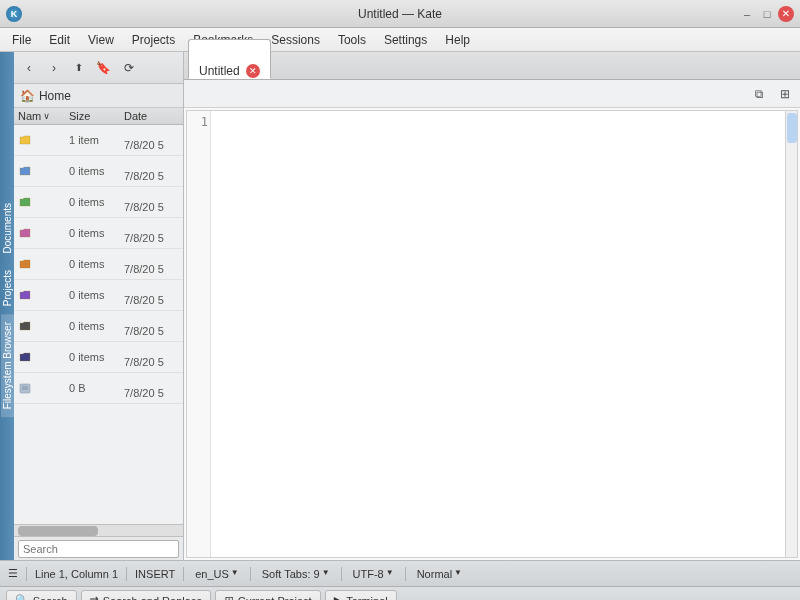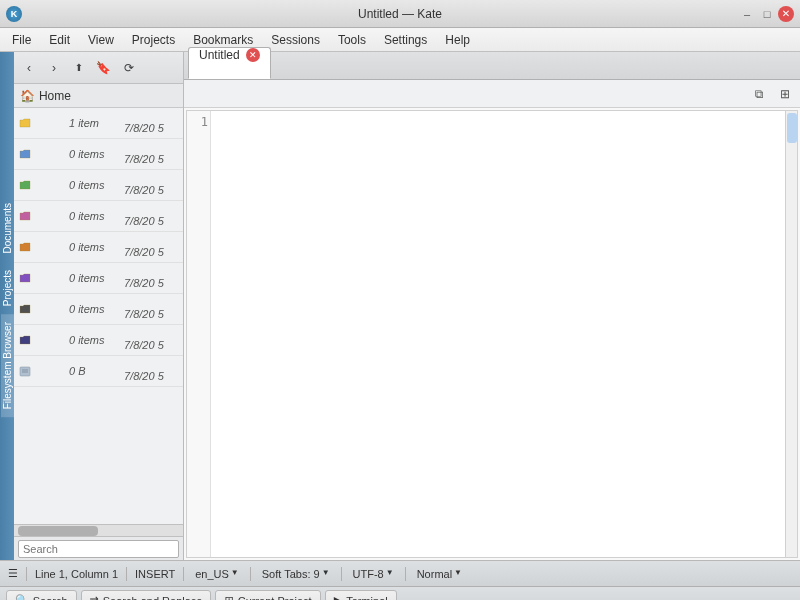--- a/index.html
+++ b/index.html
@@ -137,21 +137,20 @@
       flex: 1;
       overflow-y: auto;
     }
     .fs-row {
       display: flex;
       align-items: center;
       padding: 15px 4px;
       border-bottom: 1px solid #e0e0e0;
       cursor: pointer;
       height: 20px;
-      font-style: italic;
     }
     .fs-row-icon {
       width: 14px;
       height: 14px;
       margin-right: 3px;
       display: flex;
       align-items: center;
       justify-content: center;
       font-size: 10px;
     }
@@ -223,28 +222,28 @@
     #editor-tabs {
       height: 28px;
       background: linear-gradient(to bottom, #e0e1e2, #d5d6d7);
       display: flex;
       align-items: flex-end;
       padding: 0 4px;
       gap: 2px;
       border-bottom: 1px solid #b0b0b0;
     }
     .editor-tab {
-      height: 32px;
+      height: 40px;
       padding: 0 10px;
       background: linear-gradient(to bottom, #f5f5f5, #ebebeb);
       border: 1px solid #b0b0b0;
       border-bottom: none;
       border-radius: 3px 3px 0 0;
       display: flex;
-      align-items: flex-start;
+      align-items: flex-end;
       gap: 6px;
       cursor: pointer;
       font-size: 12px;
       color: #333;
       min-width: 80px;
     }
     .editor-tab.active {
       background: white;
       border-bottom: 1px solid white;
     }
@@ -424,20 +423,28 @@
       <div class="fs-tool-btn" style="font-size:10px;">⬆</div>
       <div class="fs-tool-btn">🔖</div>
       <div class="fs-tool-btn">⟳</div>
     </div>
 
     <div id="fs-breadcrumb">
       <span>🏠</span>
       <span>Home</span>
     </div>
 
+    <div id="fs-table-header">
+      <div class="fs-col-name">
+        <span>Nam</span>
+        <span style="font-size:9px;">∨</span>
+      </div>
+      <div class="fs-col-size">Size</div>
+      <div class="fs-col-date">Date</div>
+    </div>
 
     <div id="fs-list">
     <div class="fs-row">
           <div class="fs-row-icon">
             <svg width="12" height="12" viewBox="0 0 12 12">
       <path d="M1,3 L4,3 L5,2 L11,2 L11,10 L1,10 Z" fill="#f0c040" stroke="#a08030" stroke-width="0.3"></path>
     </svg>
           </div>
           <span class="fs-row-name"></span>
           <span class="fs-row-size">1 item</span>

